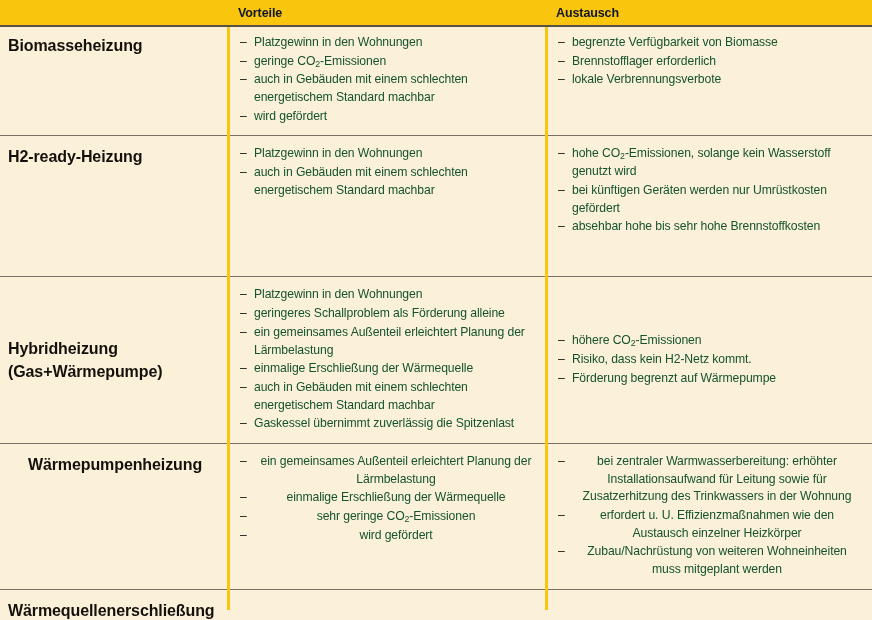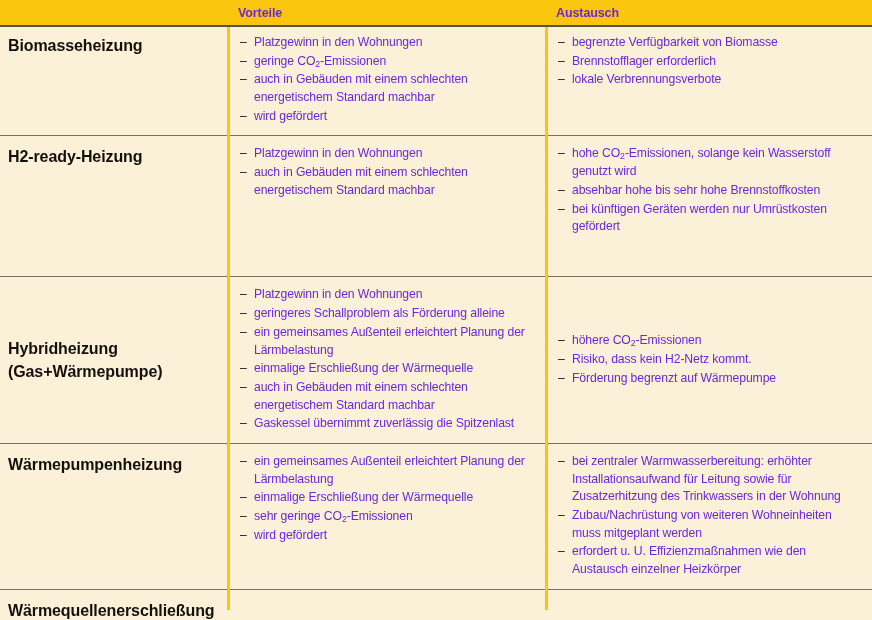--- a/index.html
+++ b/index.html
@@ -28,21 +28,21 @@
     height: 25px;
     background: #f9c50d;
     position: relative;
   }
   .thead .th {
     position: relative;
     display: flex;
     align-items: center;
     font-weight: bold;
     font-size: 12.5px;
-    color: #6d28d9;
+    color: #0f172a;
     letter-spacing: -0.1px;
     text-align: right;
   }
   .th.col-label { width: 228px; padding-left: 8px; }
   .th.col-pro   { width: 318px; padding-left: 10px; }
   .th.col-con   { width: 326px; padding-left: 10px; }
 
   .header-rule {
     position: absolute;
     left: 0;
@@ -106,21 +106,21 @@
   ul.blist {
     list-style: none;
     margin: 0;
     padding: 0;
   }
   ul.blist li {
     position: relative;
     padding-left: 14px;
     font-size: 12.2px;
     line-height: 1.45;
-    color: #6d28d9;
+    color: #14532d;
     letter-spacing: -0.1px;
     margin-bottom: 1px;
   }
   ul.blist li::before {
     content: "\2013";
     position: absolute;
     left: 0;
     top: 0;
     color: #14110d;
   }
@@ -128,21 +128,21 @@
     font-size: 0.72em;
     vertical-align: baseline;
     position: relative;
     bottom: -0.22em;
   }
 
   
   .r0 { min-height: 88px; }
   .r1 { min-height: 141px; }
   .r2 { min-height: 142px; align-items: center; }
-  .r3 { min-height: 122px; }
+  .r3 { min-height: 122px; text-align: center; }
   .r4 { min-height: 92px; }
 
   .page-bottom {
     height: 10px;
     background: #ffffff;
   }
 </style>
 </head>
 <body>
 
@@ -189,22 +189,22 @@
       <div class="cell col-label">H2-ready-Heizung</div>
       <div class="cell col-pro">
         <ul class="blist">
           <li>Platzgewinn in den Wohnungen</li>
           <li>auch in Gebäuden mit einem schlechten energetischem Standard machbar</li>
         </ul>
       </div>
       <div class="cell col-con">
         <ul class="blist">
           <li>hohe CO<sub>2</sub>-Emissionen, solange kein Wasserstoff genutzt wird</li>
+          <li>bei künftigen Geräten werden nur Umrüstkosten gefördert</li>
           <li>absehbar hohe bis sehr hohe Brennstoffkosten</li>
-          <li>bei künftigen Geräten werden nur Umrüstkosten gefördert</li>
         </ul>
       </div>
     </div>
 
     <div class="trow r2">
       <div class="cell col-label">Hybridheizung (Gas+Wärmepumpe)</div>
       <div class="cell col-pro">
         <ul class="blist">
           <li>Platzgewinn in den Wohnungen</li>
           <li>geringeres Schallproblem als Förderung alleine</li>
@@ -229,22 +229,22 @@
         <ul class="blist">
           <li>ein gemeinsames Außenteil erleichtert Planung der Lärmbelastung</li>
           <li>einmalige Erschließung der Wärmequelle</li>
           <li>sehr geringe CO<sub>2</sub>-Emissionen</li>
           <li>wird gefördert</li>
         </ul>
       </div>
       <div class="cell col-con">
         <ul class="blist">
           <li>bei zentraler Warmwasserbereitung: erhöhter Installationsaufwand für Leitung sowie für Zusatzerhitzung des Trinkwassers in der Wohnung</li>
+          <li>erfordert u. U. Effizienzmaßnahmen wie den Austausch einzelner Heizkörper</li>
           <li>Zubau/Nachrüstung von weiteren Wohneinheiten muss mitgeplant werden</li>
-          <li>erfordert u. U. Effizienzmaßnahmen wie den Austausch einzelner Heizkörper</li>
         </ul>
       </div>
     </div>
 
     <div class="trow r4">
       <div class="cell col-label">Wärmequellenerschließung (Luft) + dezentrale Heizung (Multi-Split)</div>
       <div class="cell col-pro">
         
       </div>
       <div class="cell col-con">

